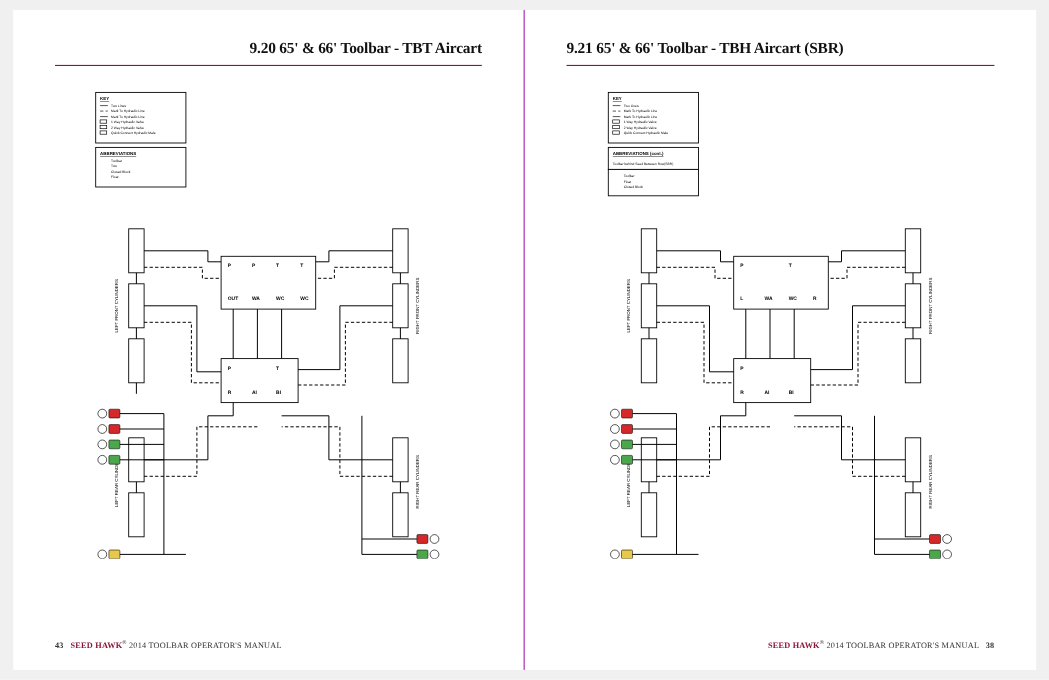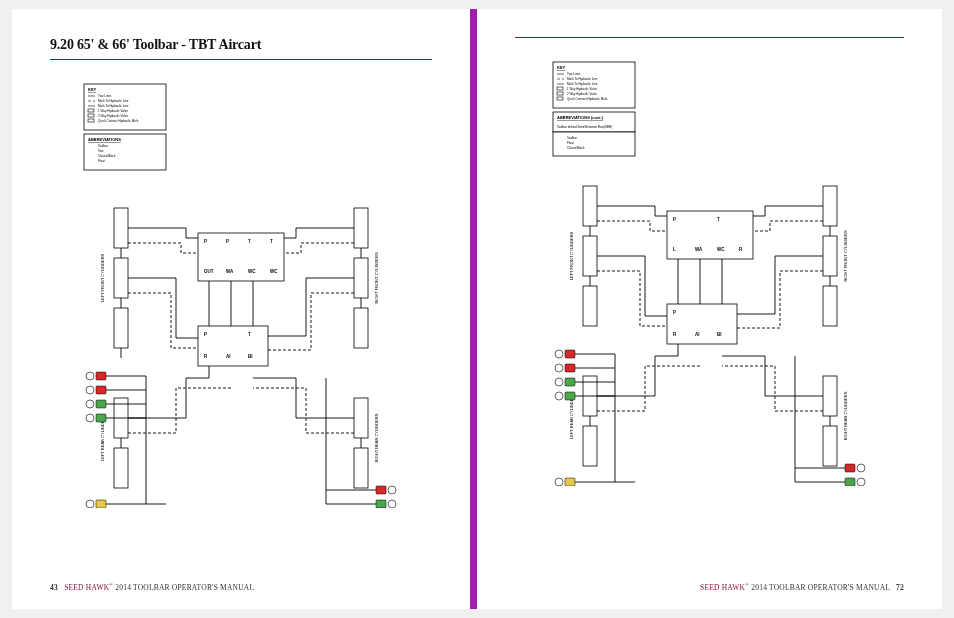--- a/index.html
+++ b/index.html
@@ -18,21 +18,21 @@
     background: #fff;
     display: flex;
     position: relative;
   }
   .page {
     width: 50%;
     height: 100%;
     position: relative;
     padding: 28px 38px 22px 38px;
   }
-  .page-left { border-right: 7px solid #a21caf; }
+  .page-left { border-right: 1px solid #a21caf; text-align: right; }
   .heading {
     font-weight: bold;
     font-size: 14px;
     color: #111;
     margin-bottom: 6px;
     letter-spacing: -0.2px;
   }
   .rule {
     height: 1px;
     background: #8a1538;
@@ -54,21 +54,21 @@
   .diagram svg { width: 100%; height: 100%; }
   .footer {
     position: absolute;
     bottom: 18px;
     font-size: 7.5px;
     color: #333;
     letter-spacing: 0.2px;
   }
   .footer-left { left: 38px; }
   .footer-right { right: 38px; }
-  .brand { color: #8a1538; font-weight: normal; }
+  .brand { color: #8a1538; font-weight: bold; }
   .sup { font-size: 5px; vertical-align: super; }
   .pgnum { font-weight: bold; }
   .line { stroke: #000; stroke-width: 0.9; fill: none; }
   .thin { stroke: #000; stroke-width: 0.6; fill: none; }
   .dash { stroke-dasharray: 3 2; }
   .box { fill: #fff; stroke: #000; stroke-width: 0.8; }
   .tinytext { font-family: Arial, sans-serif; font-size: 4px; fill: #000; }
   .microtext { font-family: Arial, sans-serif; font-size: 3px; fill: #000; }
   .porttext { font-family: Arial, sans-serif; font-size: 4.5px; font-weight: bold; fill: #000; }
   .conn-red { fill: #d62828; stroke:#000; stroke-width:0.5; }
@@ -216,20 +216,21 @@
     </div>
 
     <div class="footer footer-left">
       <span class="pgnum">43</span>
       &nbsp;
       <span class="brand">SEED HAWK</span><span class="sup">®</span><span> 2014 TOOLBAR OPERATOR'S MANUAL</span>
     </div>
   </div>
 
   <div class="page">
+    <div class="heading">9.21 65' &amp; 66' Toolbar - TBH Aircart (SBR)</div>
     <div class="rule"></div>
 
     <div class="diagram-wrap">
       <div class="diagram">
         <svg viewBox="0 0 330 430">
 
           <rect class="box" x="8" y="6" width="82" height="46"></rect>
           <text class="tinytext" x="12" y="13" font-weight="bold" text-decoration="underline">KEY</text>
           <text class="microtext" x="22" y="19">Two Lines</text>
           <text class="microtext" x="22" y="24">Mark To Hydraulic Line</text>
@@ -344,17 +345,17 @@
           <line class="line" x1="70" y1="298" x2="70" y2="426"></line>
           <line class="line" x1="250" y1="300" x2="250" y2="426"></line>
 
         </svg>
       </div>
     </div>
 
     <div class="footer footer-right">
       <span class="brand">SEED HAWK</span><span class="sup">®</span><span> 2014 TOOLBAR OPERATOR'S MANUAL</span>
       &nbsp;
-      <span class="pgnum">72</span>
+      <span class="pgnum">38</span>
     </div>
   </div>
 
 </div>
 
 </body></html>

